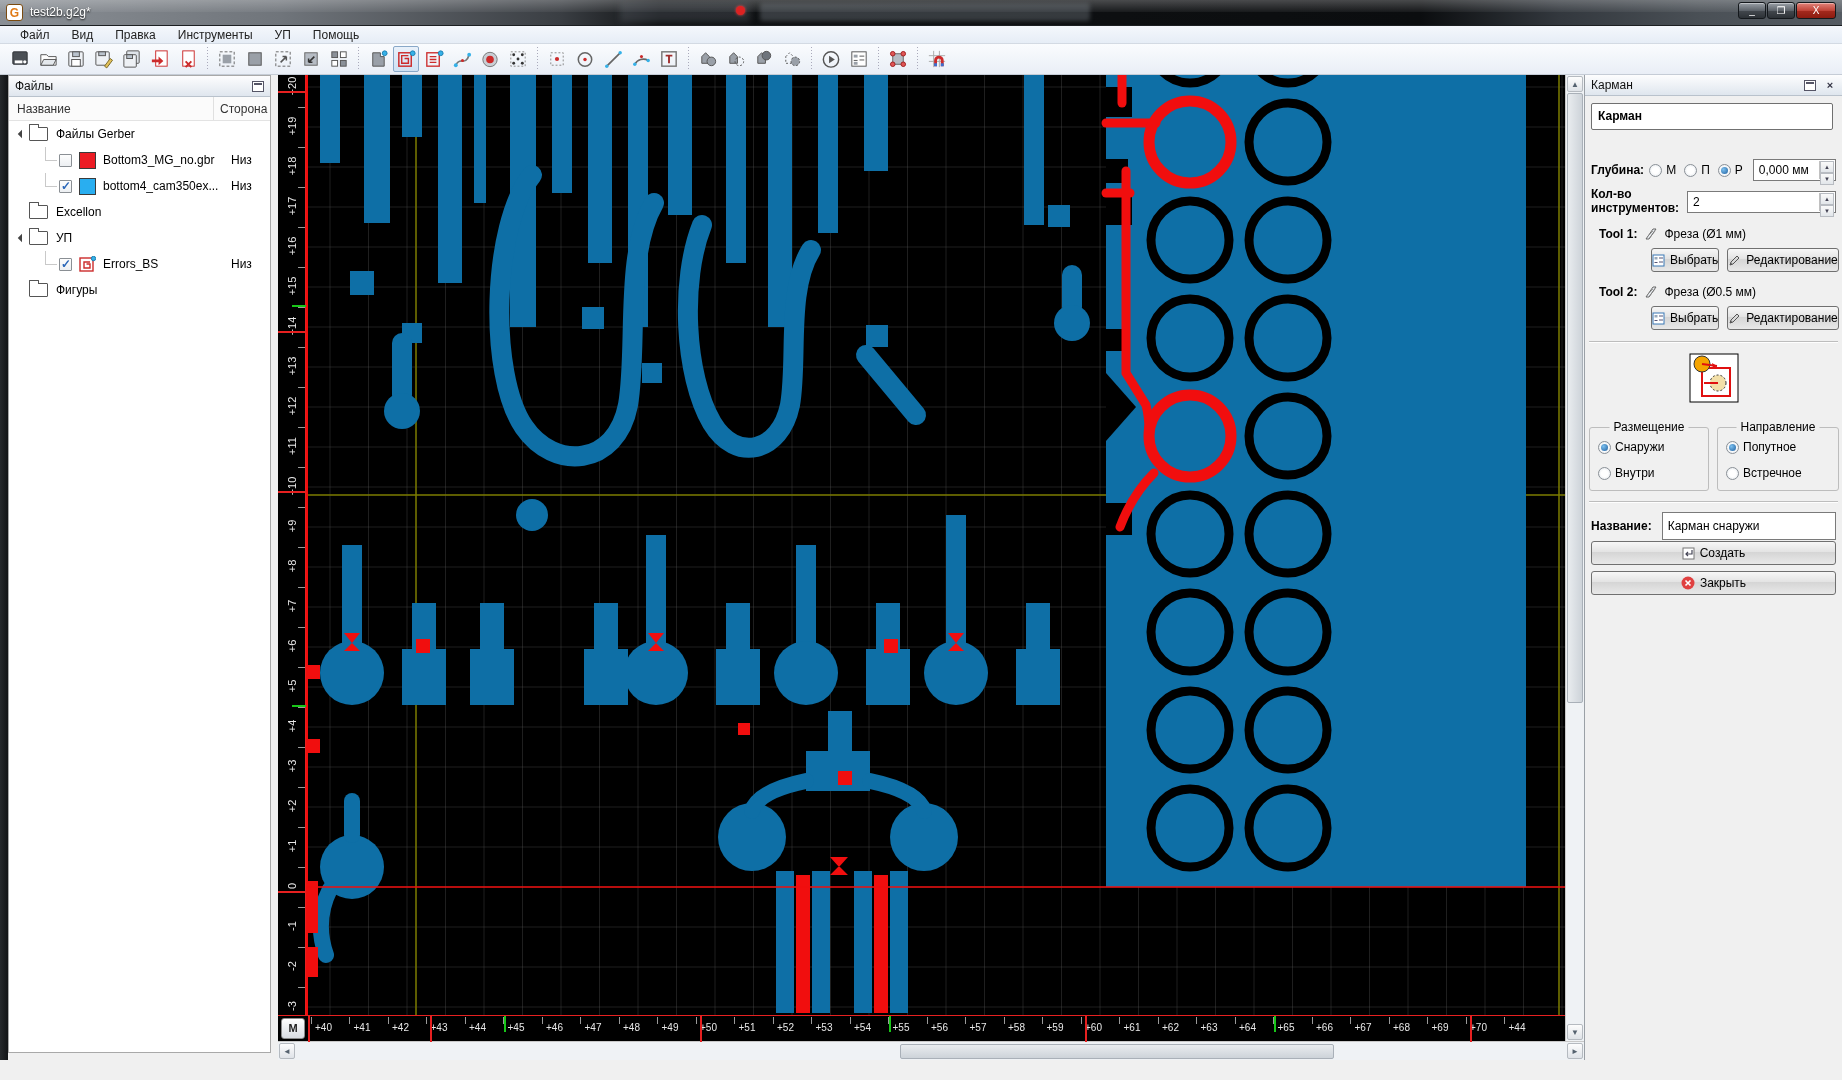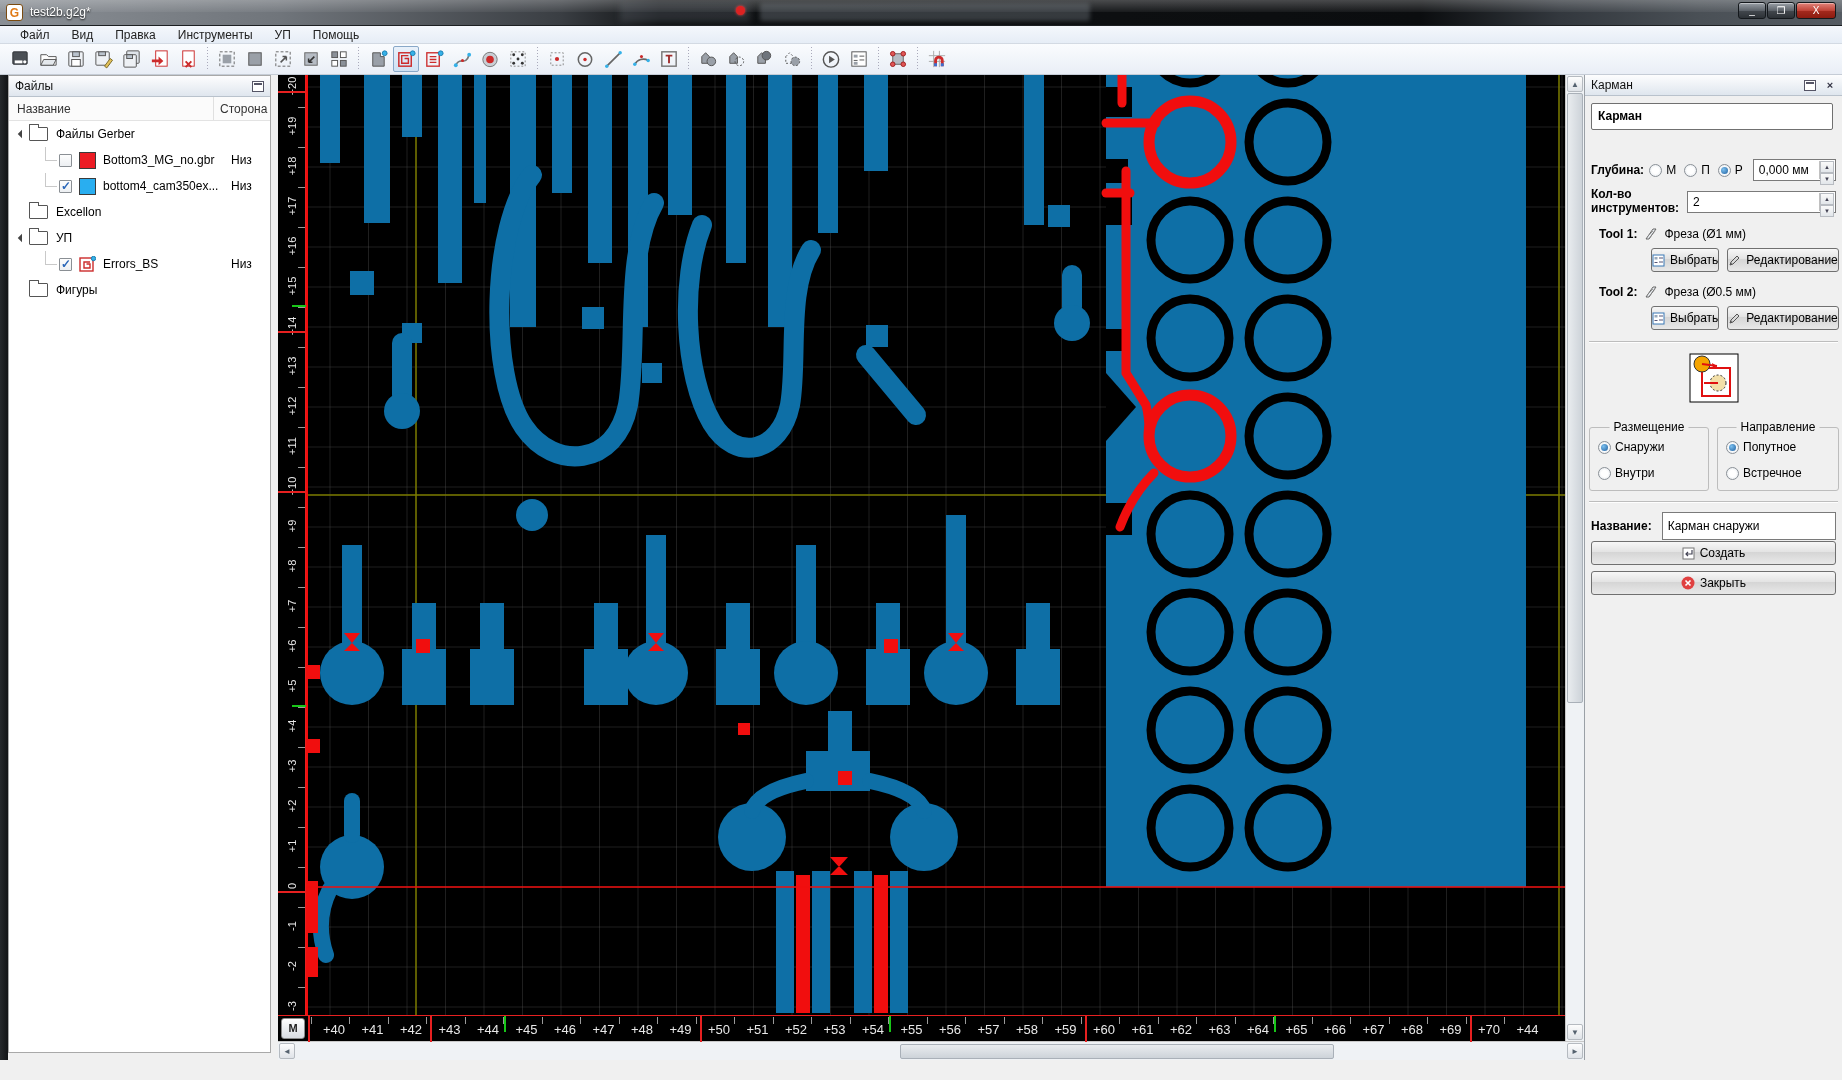--- a/index.html
+++ b/index.html
@@ -60,21 +60,21 @@
   .tree-side{position:absolute;left:222px;}
 
   
   .canvas-frame{position:absolute;left:278px;top:75px;width:1306px;height:985px;background:#000;}
   .v-ruler{position:absolute;left:0;top:0;width:28px;height:940px;background:#000;border-right:1px solid #e62020;z-index:5;}
   .v-lab{position:absolute;left:2px;width:24px;color:#e8e8e8;font-size:11px;transform:rotate(-90deg);transform-origin:center;text-align:center;}
   .v-tick{position:absolute;right:0;width:7px;height:1px;background:#9a9a9a;}
   .v-mark{position:absolute;left:0;width:28px;height:2px;}
   .pcb{position:absolute;left:28px;top:0;width:1259px;height:940px;}
   .h-ruler{position:absolute;left:0;top:940px;width:1287px;height:26px;background:#000;border-top:1px solid #e62020;z-index:5;}
-  .h-lab{position:absolute;top:6px;width:30px;text-align:right;color:#e8e8e8;font-size:13px;}
+  .h-lab{position:absolute;top:6px;width:30px;text-align:left;color:#e8e8e8;font-size:10px;}
   .h-tick{position:absolute;top:1px;width:1px;height:7px;background:#9a9a9a;}
   .h-mark{position:absolute;top:0;width:2px;height:26px;}
   .m-btn{position:absolute;left:3px;top:2px;width:24px;height:21px;border:1px solid #8a8a8a;border-radius:3px;background:linear-gradient(#fefefe,#d9dde2);font-size:11px;font-weight:bold;color:#222;text-align:center;line-height:19px;}
 
   
   .v-scroll{position:absolute;left:1287px;top:0;width:19px;height:966px;background:#eff2f5;border-left:1px solid #c8c8c8;}
   .scroll-btn{position:absolute;left:1px;width:16px;height:16px;background:linear-gradient(#fdfdfd,#dfe3e8);border:1px solid #b5bac0;border-radius:2px;color:#55626f;font-size:8px;text-align:center;line-height:15px;}
   .v-thumb{position:absolute;left:1px;top:18px;width:16px;height:610px;background:linear-gradient(90deg,#e9ecef,#cdd3d9);border:1px solid #a9b0b8;border-radius:2px;}
   .h-scroll{position:absolute;left:0;top:966px;width:1306px;height:19px;background:#eff2f5;border-top:1px solid #c8c8c8;}
   .h-thumb{position:absolute;top:2px;left:622px;width:434px;height:15px;background:linear-gradient(#e9ecef,#cdd3d9);border:1px solid #a9b0b8;border-radius:2px;}

